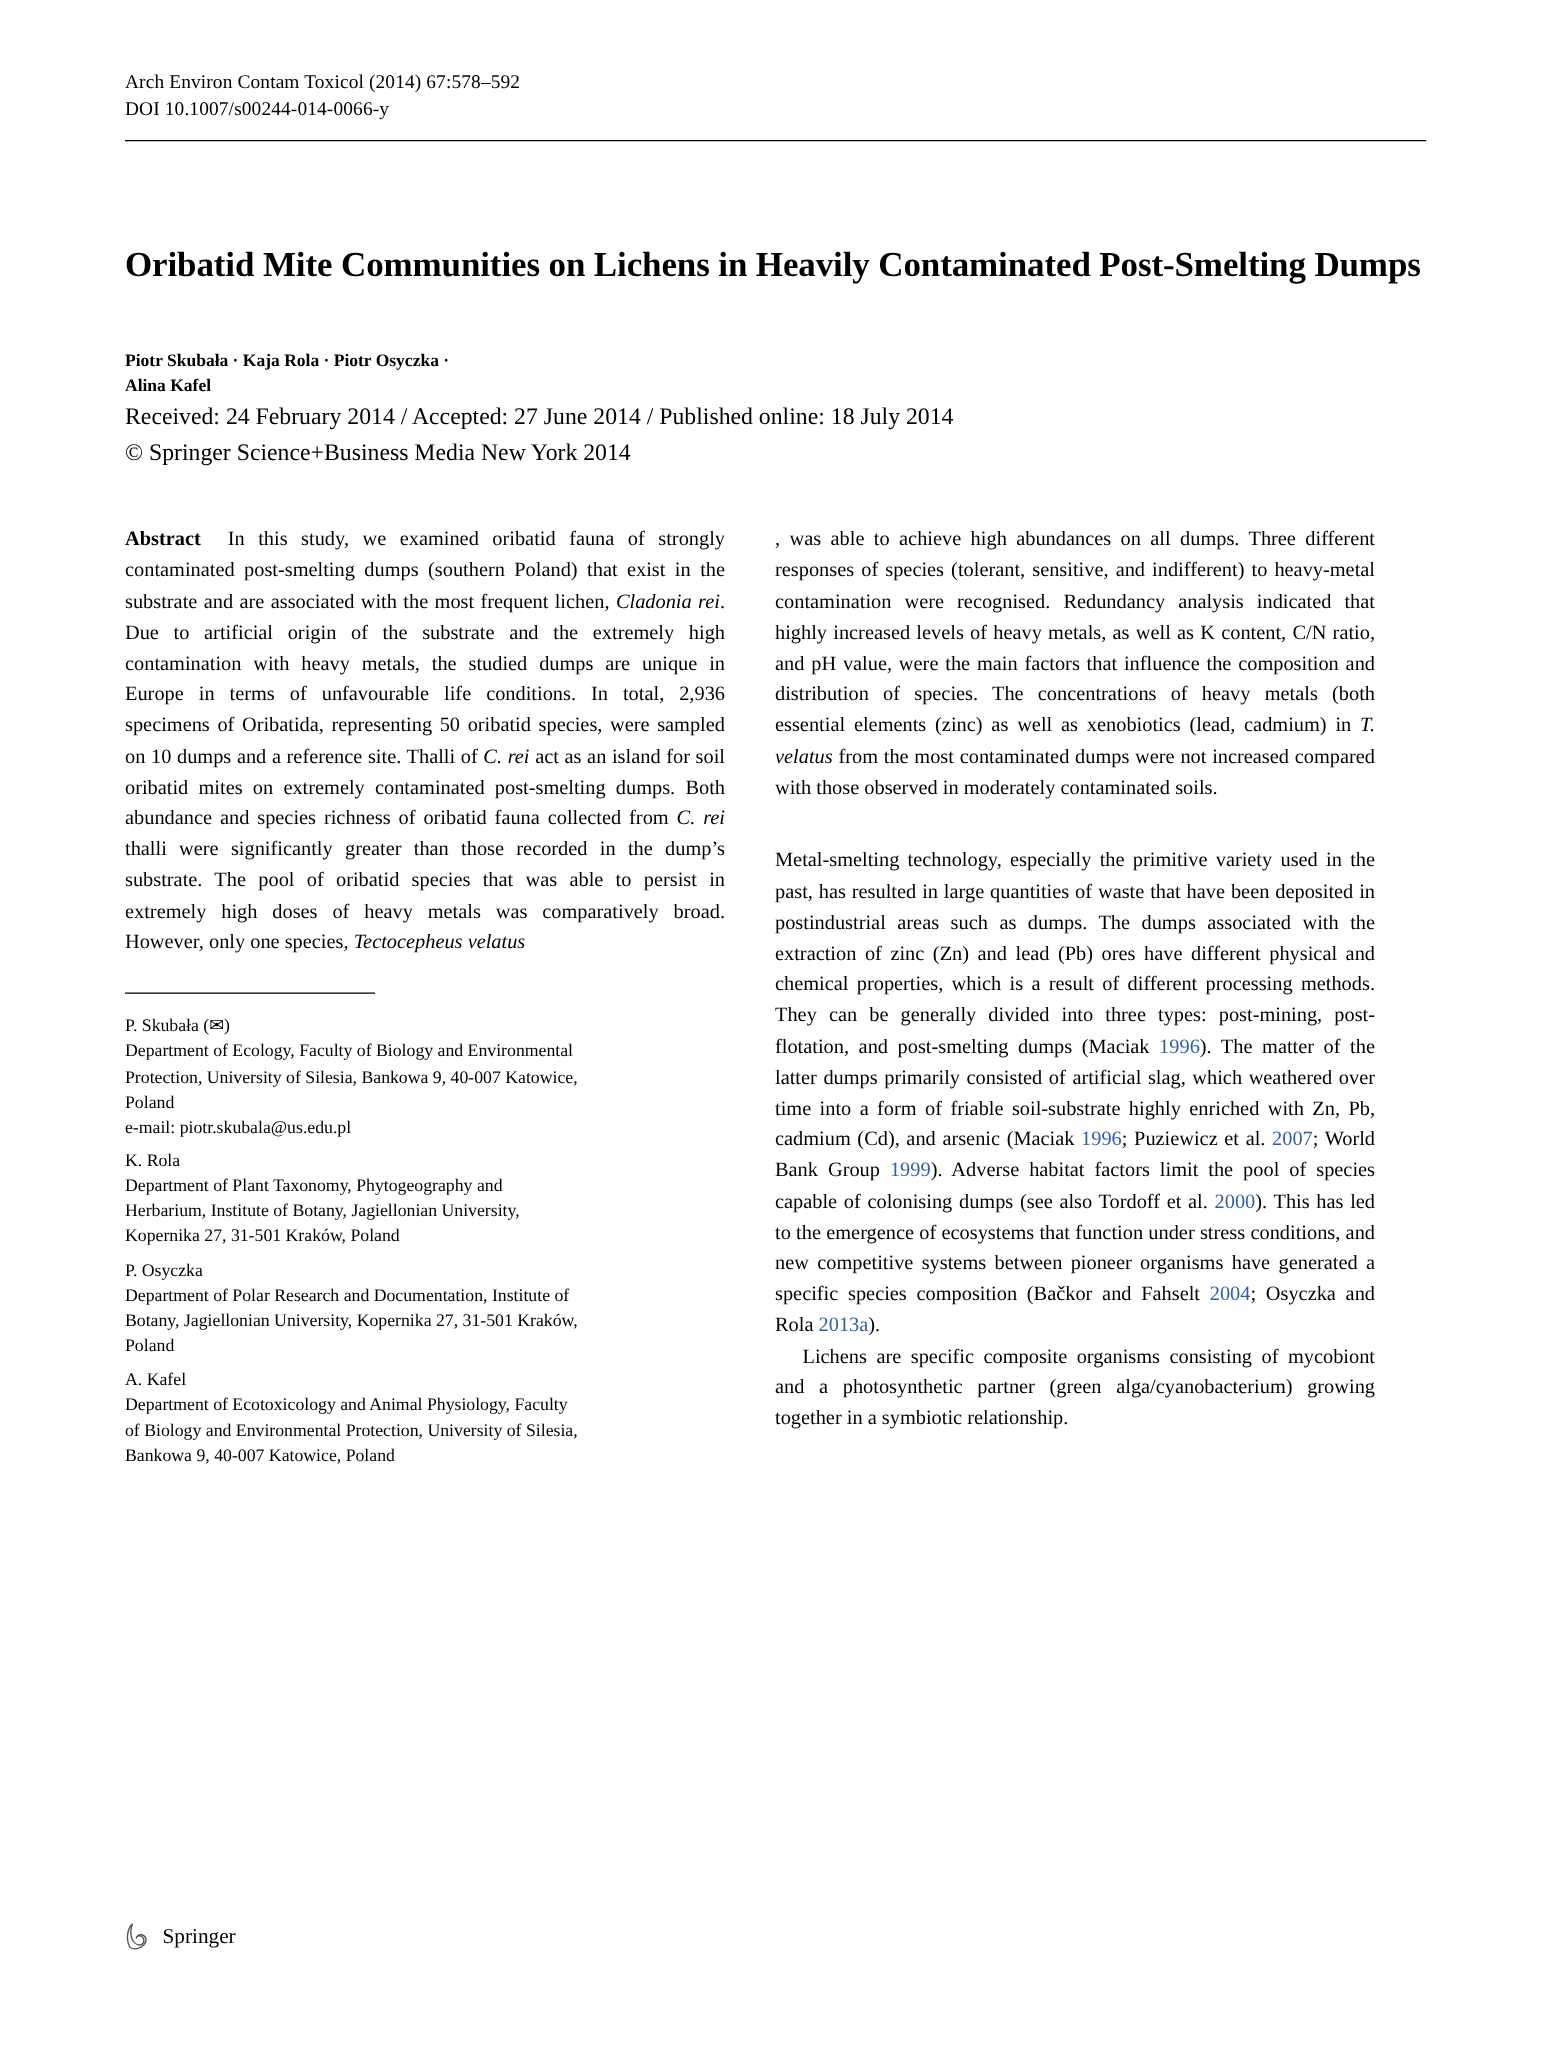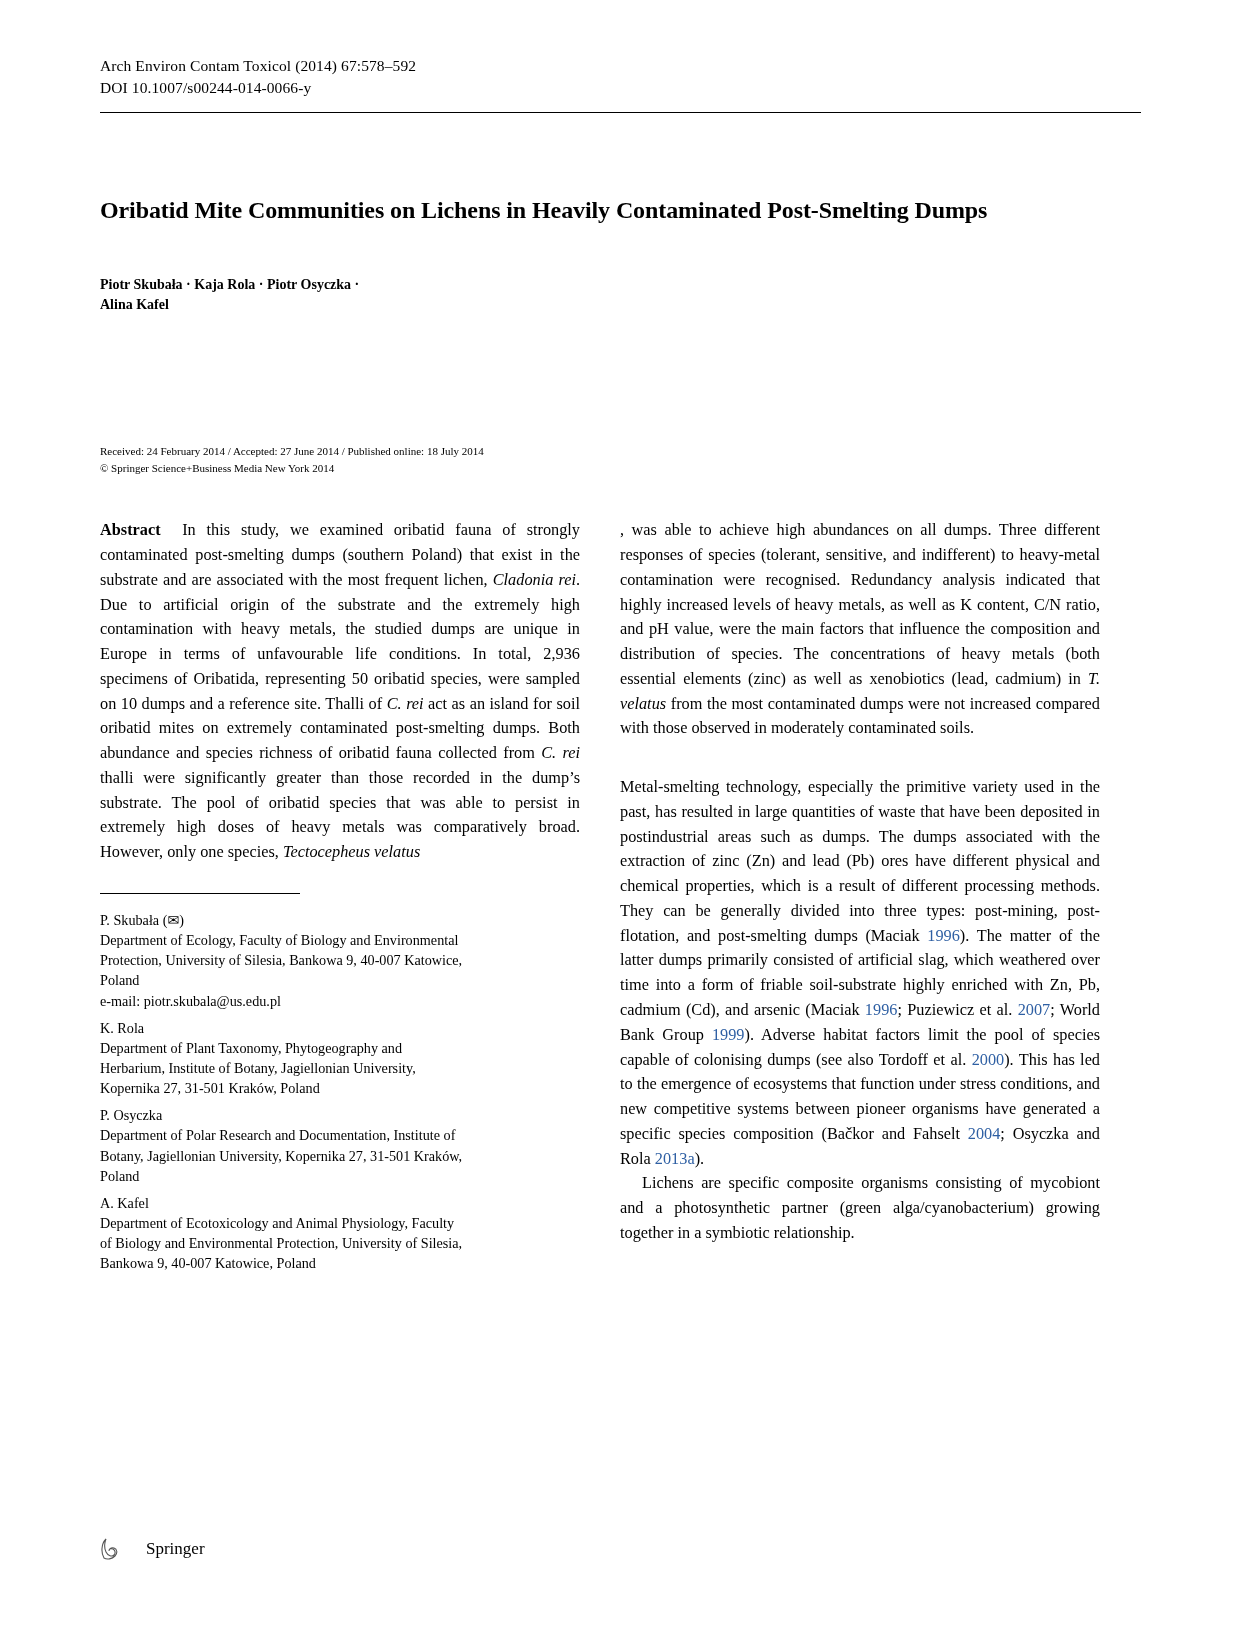--- a/index.html
+++ b/index.html
@@ -30,36 +30,35 @@
   }
   .journal-header div { white-space: nowrap; }
   .rule {
     border: none;
     border-top: 1.2px solid #000;
     margin: 12px 0 0 0;
     width: 100%;
   }
   
   .title {
-    font-size: 24px;
+    font-size: 28px;
     font-weight: bold;
     line-height: 1.32;
     margin-top: 82px;
     letter-spacing: -0.1px;
   }
   .authors {
     font-size: 14px;
     font-weight: bold;
     line-height: 1.45;
     margin-top: 48px;
   }
   .pubdates {
-    font-size: 11px;
+    font-size: 19px;
     line-height: 1.5;
-    margin-top: 128px;
   }
   
   .columns {
     margin-top: 42px;
     display: flex;
     gap: 40px;
   }
   .col {
     width: 480px;
     font-size: 16.3px;
@@ -88,21 +87,21 @@
   .affil .name { }
   i { font-style: italic; }
   .cite { color: #2e5fa3; }
   
   .footer {
     position: absolute;
     left: 100px;
     bottom: 88px;
     display: flex;
     align-items: center;
-    gap: 25px;
+    gap: 9px;
     font-size: 17px;
   }
   .springer-logo {
     width: 21px;
     height: 23px;
     position: relative;
     display: inline-block;
   }
   .springer-logo svg { display: block; }
 </style>

